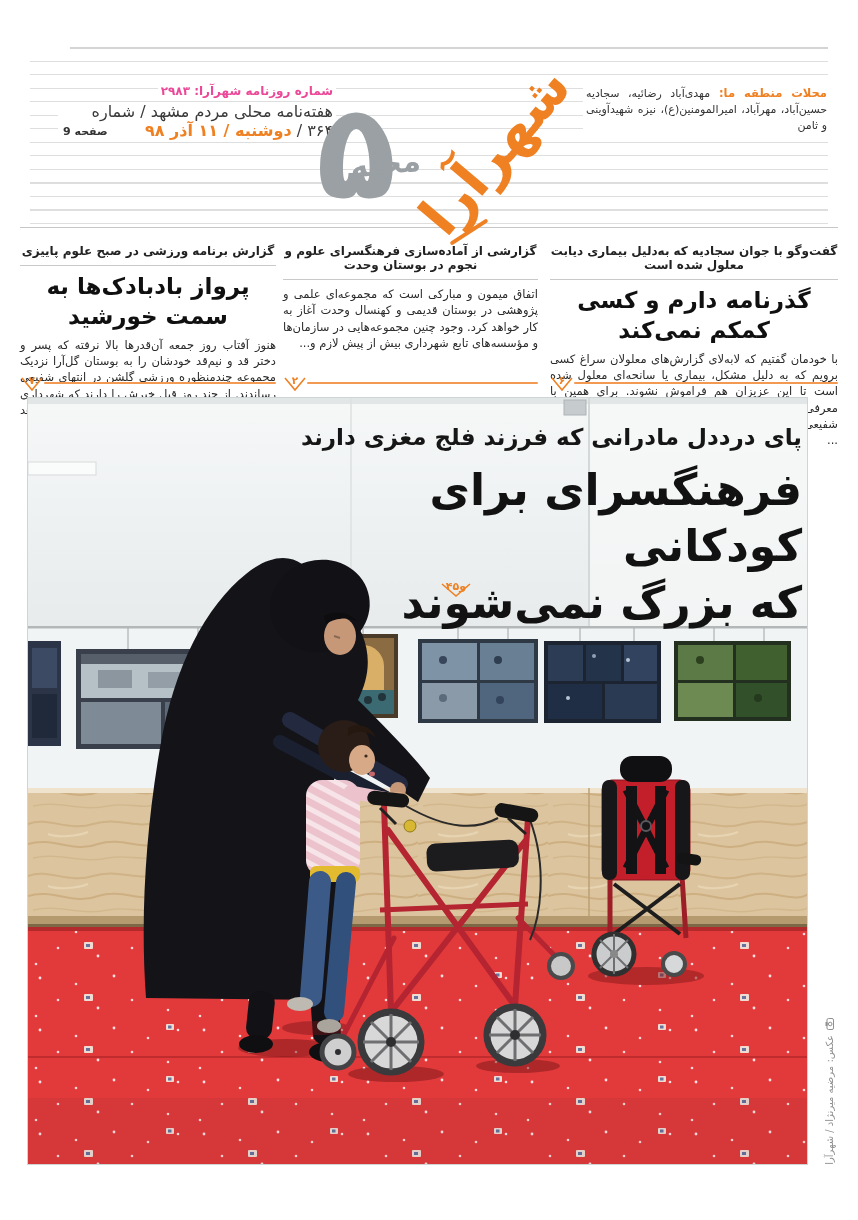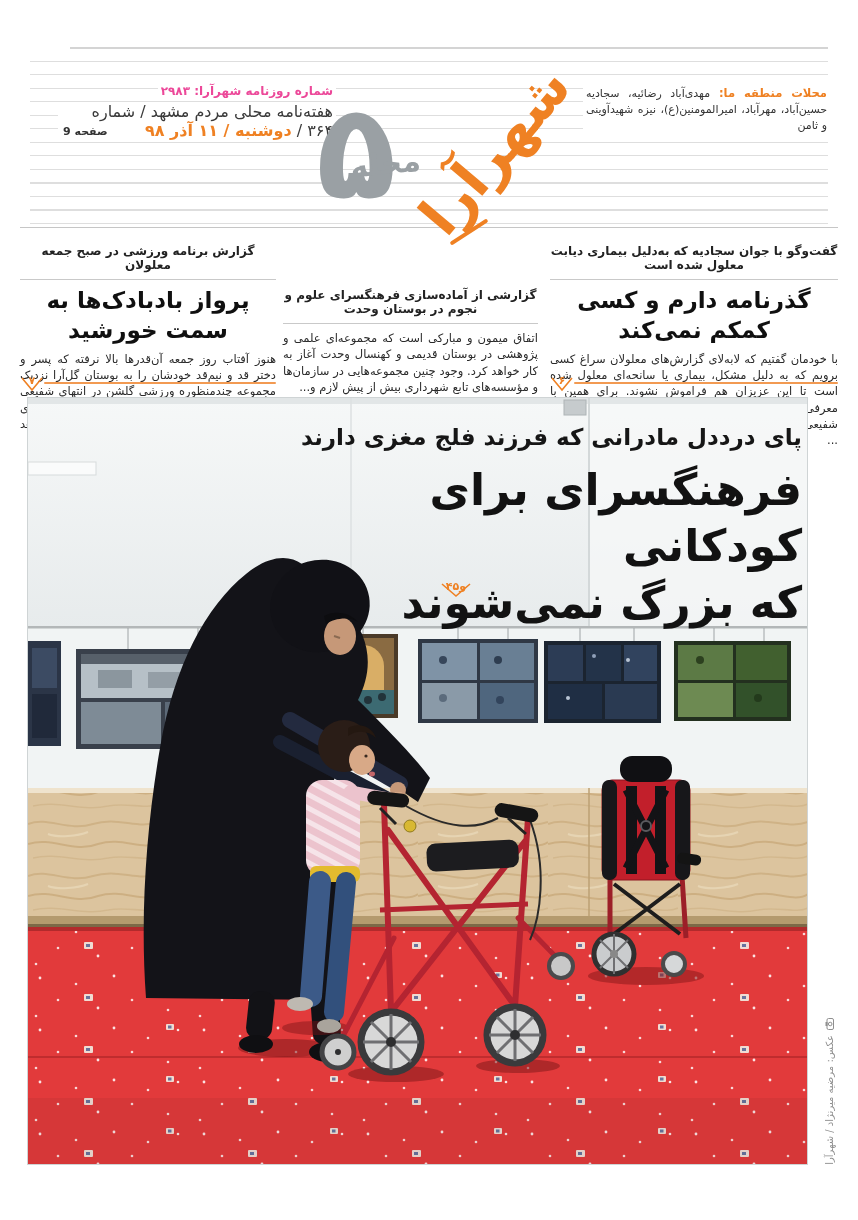--- a/index.html
+++ b/index.html
@@ -36,21 +36,21 @@
   
   .logo-five { left:316px; top:86px; font-size:132px; line-height:1; color:#9aa0a4; font-weight:bold; }
   .logo-mahalleh { left:350px; top:146px; font-size:30px; font-weight:bold; color:#9aa0a4; transform:rotate(-6deg); }
   .logo-shahrara { left:396px; top:118px; font-size:56px; font-weight:bold; color:#ef8123;
                    transform:rotate(-50deg); transform-origin:center; white-space:nowrap; }
   .logo-tail { left:447px; top:230px; width:44px; height:4px; background:#ef8123; transform:rotate(-33deg); border-radius:2px; }
 
   
   .teaser { position:absolute; top:244px; height:148px; direction:rtl; }
   .teaser-0 { left:550px; width:288px; }
-  .teaser-1 { left:283px; width:255px;margin-top:44px; }
+  .teaser-1 { left:283px; width:255px; }
   .teaser-2 { left:20px;  width:256px; }
   .kicker { font-size:12px; font-weight:600; color:#222; text-align:center;
             padding-bottom:7px; border-bottom:1px solid #c9c9c9; margin-bottom:6px; }
   .t-title { font-size:23px; font-weight:bold; color:#101010; text-align:center; line-height:1.3; margin-bottom:5px; }
   .t-body { font-size:11.5px; line-height:1.42; color:#2a2a2a; text-align:justify; }
   .pagemark { position:absolute; bottom:0; left:0; right:0; display:flex; direction:ltr; align-items:flex-start; }
   .pagemark-line { flex:1; height:2px; background:#f29a52; margin-top:8px; border-radius:1px; }
 
   
   .feature { left:0; right:56px; top:424px; width:520px; margin-left:auto;
@@ -113,21 +113,21 @@
     <div class="pagemark">
       <svg width="24" height="18" viewBox="0 0 24 18">
         <path d="M2,4 L12,16 L22,4" fill="none" stroke="#ef8123" stroke-width="1.6"></path>
         <text x="12" y="10" text-anchor="middle" font-size="10.5" font-weight="bold" fill="#ef8123">۲</text>
       </svg>
       <div class="pagemark-line"></div>
     </div>
   </div>
 
   <div class="teaser teaser-2">
-    <div class="kicker">گزارش برنامه ورزشی در صبح جمعه معلولان</div>
+    <div class="kicker">گزارش برنامه ورزشی در صبح علوم پاییزی</div>
     <div class="t-title">پرواز بادبادک‌ها به سمت خورشید</div>
     <div class="t-body">هنوز آفتاب روز جمعه آن‌قدرها بالا نرفته که پسر و دختر قد و نیم‌قد خودشان را به بوستان گل‌آرا نزدیک مجموعه چندمنظوره ورزشی گلشن در انتهای شفیعی رساندند. از چند روز قبل خبرش را دارند که شهرداری منطقه و پایگاه شهید فعال صنعتی شهرداری می‌خواهد به مناسبت ...</div>
     <div class="pagemark">
       <svg width="24" height="18" viewBox="0 0 24 18">
         <path d="M2,4 L12,16 L22,4" fill="none" stroke="#ef8123" stroke-width="1.6"></path>
         <text x="12" y="10" text-anchor="middle" font-size="10.5" font-weight="bold" fill="#ef8123">۷</text>
       </svg>
       <div class="pagemark-line"></div>
     </div>
   </div>

